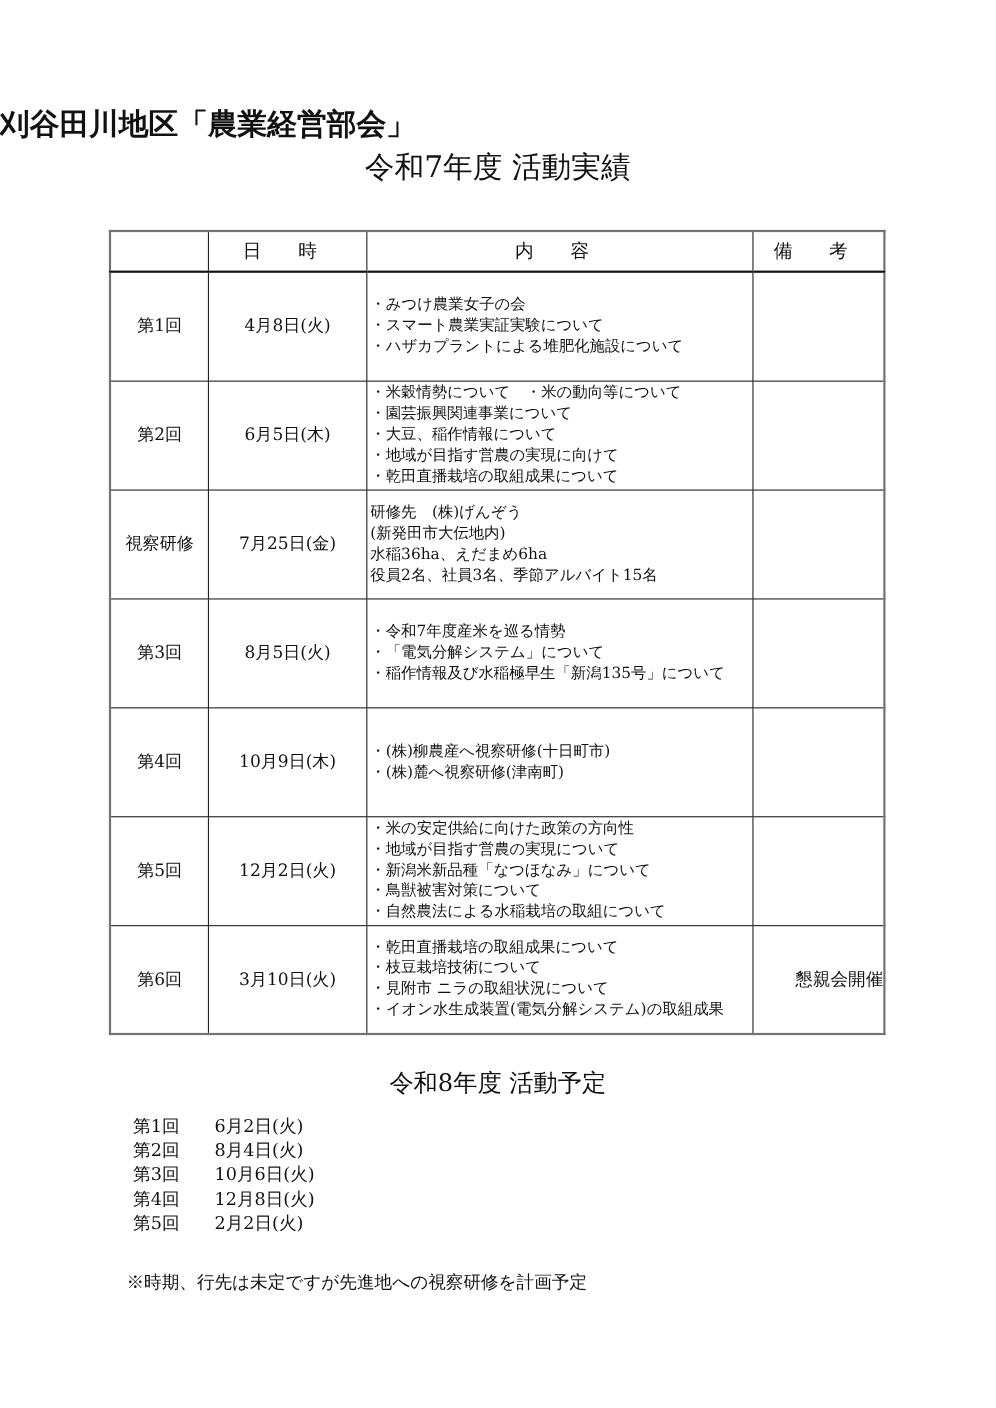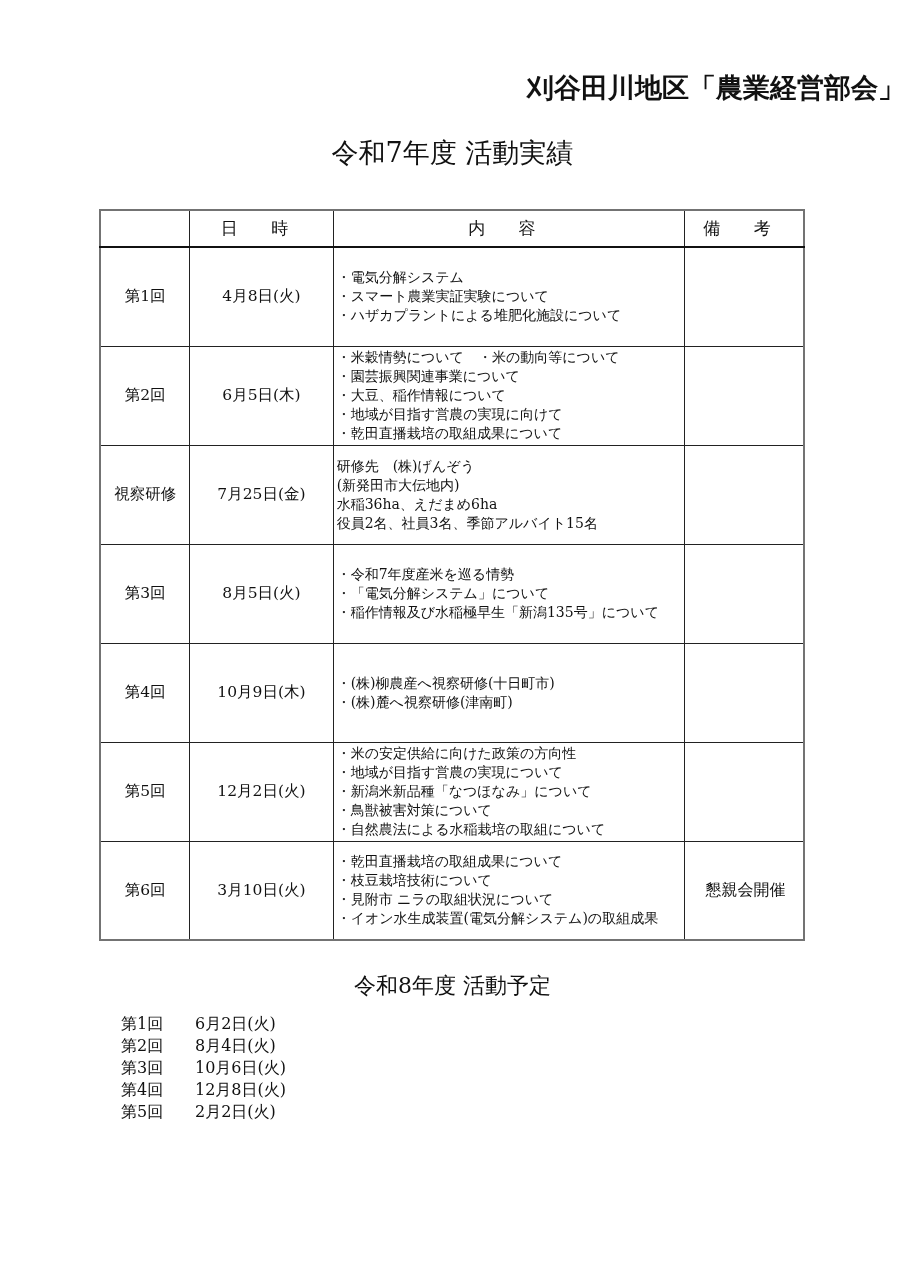--- a/index.html
+++ b/index.html
@@ -2,22 +2,22 @@
 <html><head>
   <meta charset="utf-8">
   <style>
     html, body { margin: 0; padding: 0; background: #ffffff; }
     body {
       width: 905px; height: 1280px; position: relative; overflow: hidden;
       font-family: "DejaVu Serif", "Liberation Serif", serif;
       color: #111111;
     }
     .title {
-      position: absolute; left: 0; width: 905px; top: 70px;
-      text-align: right; font-family: "DejaVu Sans", "Liberation Sans", sans-serif;
+      position: absolute; left: 0; width: 905px; top: 96px;
+      text-align: left; font-family: "DejaVu Sans", "Liberation Sans", sans-serif;
       font-weight: bold; font-size: 27px; letter-spacing: 0px; line-height: 36px;
     }
     .subtitle {
       position: absolute; left: 0; width: 905px; top: 134px;
       text-align: center; font-size: 27px; line-height: 38px;
     }
     table.record {
       position: absolute; left: 99px; top: 209px;
       width: 706px; border-collapse: collapse;
       border: 2px solid #737373;
@@ -26,21 +26,21 @@
     table.record td, table.record th {
       border: 1.5px solid #222; padding: 0; vertical-align: middle;
     }
     table.record th {
       height: 35px; font-weight: normal; font-size: 17px; letter-spacing: 14px;
       border-bottom: 2.5px solid #111;
     }
     .c1 { width: 90px; text-align: center; font-size: 15.5px; }
     .c2 { width: 145px; text-align: center; font-size: 15.5px; }
     .c3 { width: 348px; text-align: left; padding-left: 3px !important; line-height: 19px; font-size: 14px; }
-    .c4 { width: 117px; text-align: center; padding-left: 3px !important; font-size: 16px; }
+    .c4 { width: 117px; text-align: right; padding-left: 3px !important; font-size: 16px; }
     table.record tbody tr { height: 99px; }
     .content-line { white-space: nowrap; display: block; }
     .plan-title {
       position: absolute; left: 0; width: 905px; top: 967px;
       text-align: center; font-size: 22px; line-height: 38px;
     }
     .plan-list { position: absolute; left: 121px; top: 1013px; font-size: 16px; line-height: 22px; }
     .plan-row { display: flex; }
     .plan-no { width: 74px; }
     .notes { position: absolute; left: 115px; top: 1154px; font-size: 16px; line-height: 23px; }
@@ -58,21 +58,21 @@
       <th class="c2">日 時</th>
       <th class="c3h">内 容</th>
       <th class="c4h">備 考</th>
     </tr>
   </thead>
   <tbody id="record-body">
       <tr>
         <td class="c1">第1回</td>
         <td class="c2">4月8日(火)</td>
         <td class="c3">
-          <span class="content-line">・電気分解システム</span>
+          <span class="content-line">・みつけ農業女子の会</span>
           <span class="content-line">・スマート農業実証実験について</span>
           <span class="content-line">・ハザカプラントによる堆肥化施設について</span>
         </td>
         <td class="c4"></td>
       </tr>
       <tr>
         <td class="c1">第2回</td>
         <td class="c2">6月5日(木)</td>
         <td class="c3">
           <span class="content-line">・米穀情勢について　・米の動向等について</span>
@@ -157,13 +157,14 @@
       <span class="plan-no">第4回</span>
       <span>12月8日(火)</span>
     </div>
     <div class="plan-row">
       <span class="plan-no">第5回</span>
       <span>2月2日(火)</span>
     </div>
   </div>
 
 <div class="notes" id="notes">
+    <div>※時期、行先は未定ですが先進地への視察研修を計画予定</div>
   </div>
 
 </body></html>

